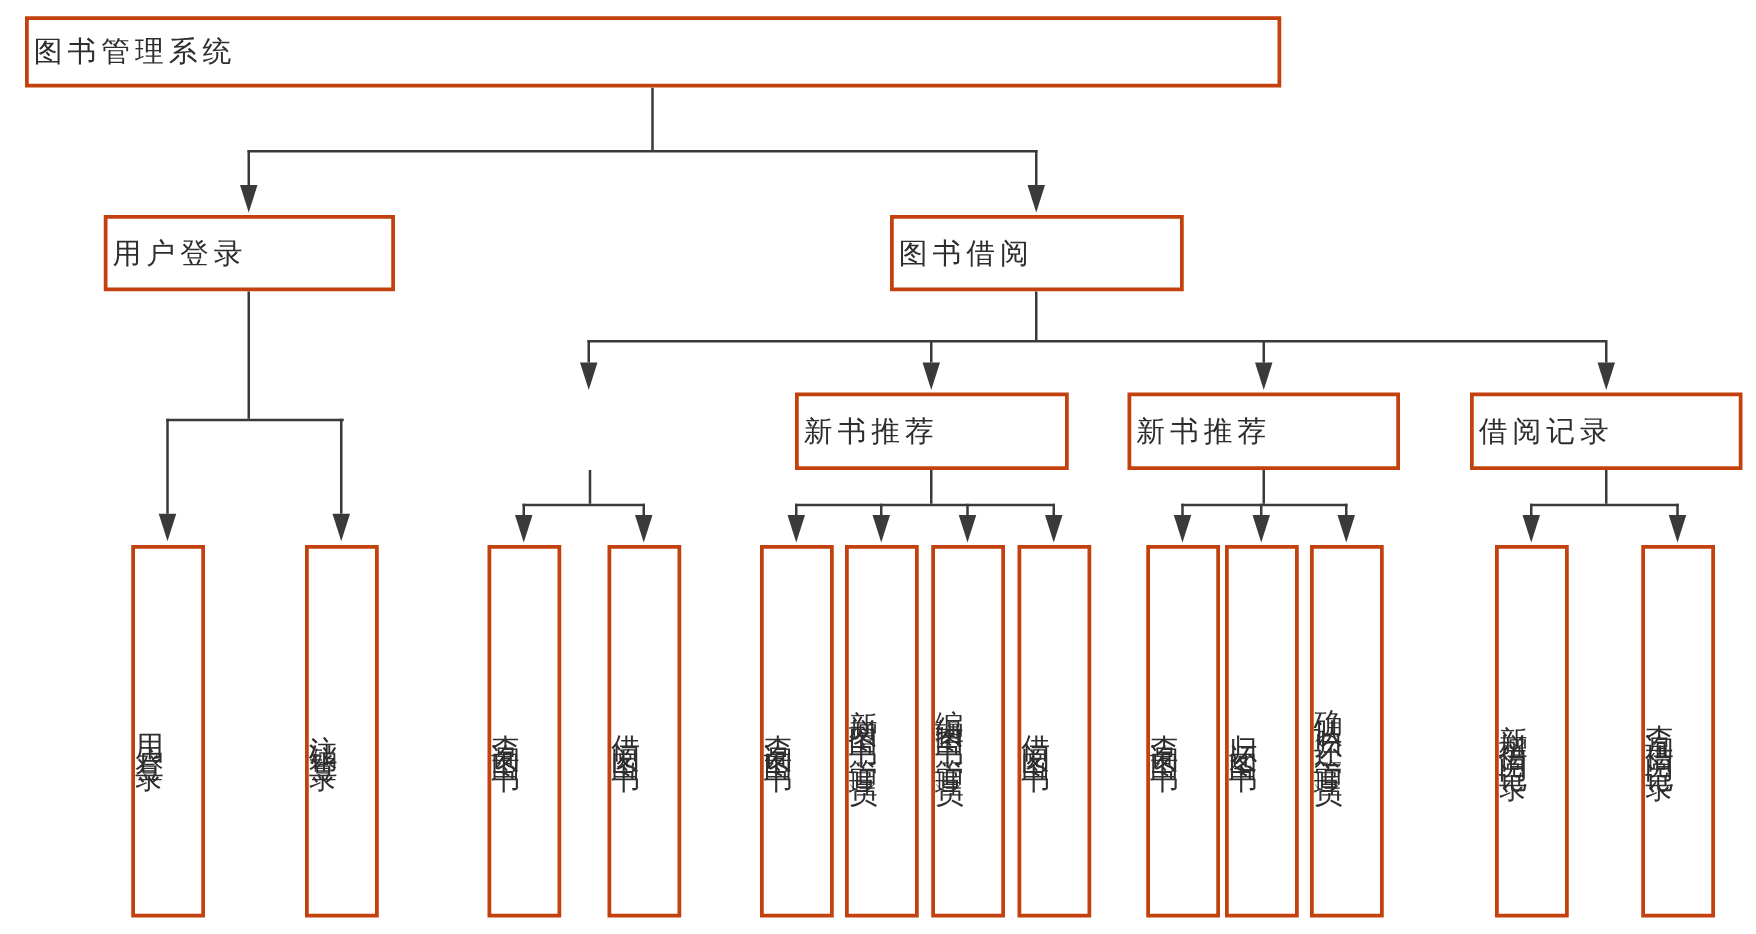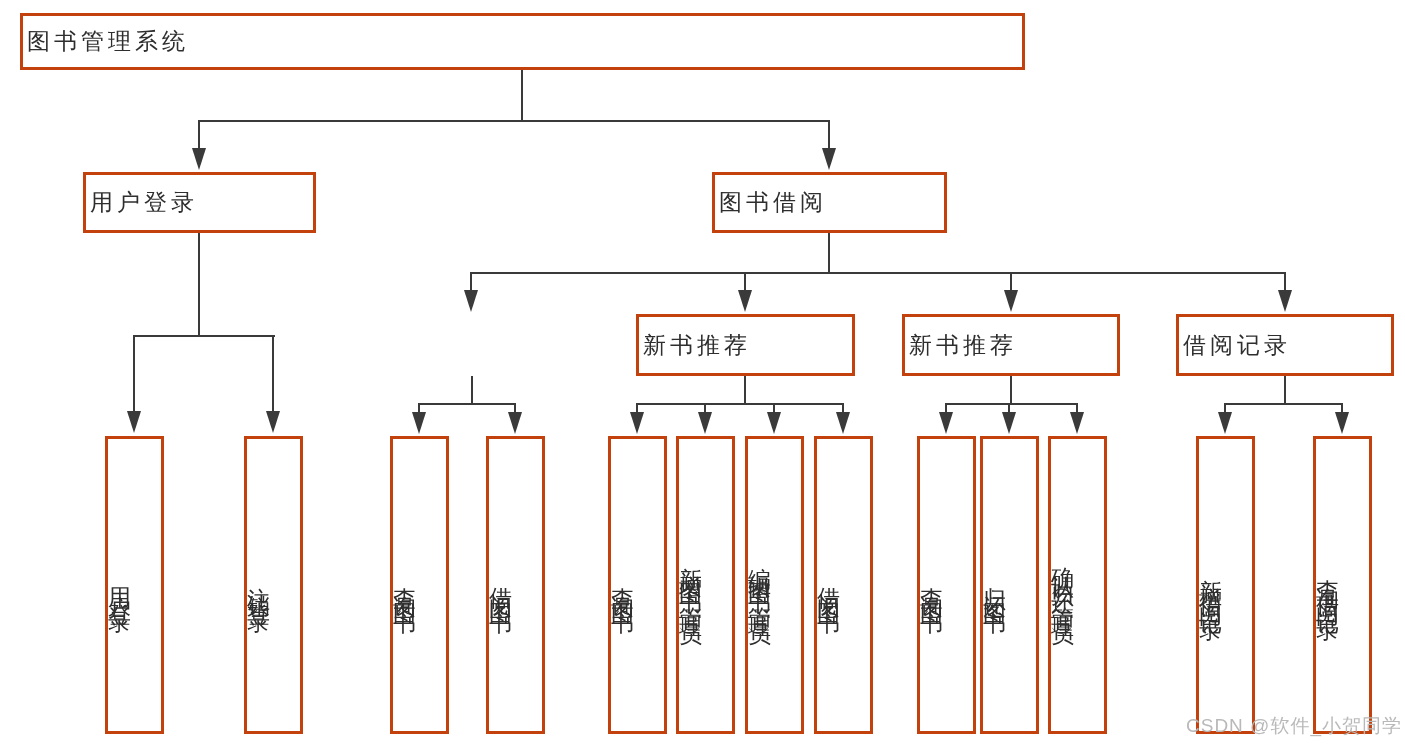--- a/index.html
+++ b/index.html
@@ -175,15 +175,14 @@
 
   <div>
     <div class="ln" style="left:1284px;top:376px;width:2px;height:27px"></div>
     <div class="ln" style="left:1224px;top:403px;width:119px;height:2px"></div>
     <div class="ln" style="left:1224px;top:403px;width:2px;height:9px"></div>
     <div class="ah" style="left:1218px;top:412px"></div>
     <div class="ln" style="left:1341px;top:403px;width:2px;height:9px"></div>
     <div class="ah" style="left:1335px;top:412px"></div>
   </div>
 
-  <div class="watermark">CSDN @软件_小贺同学</div>
 
 </div>
 
 </body></html>

